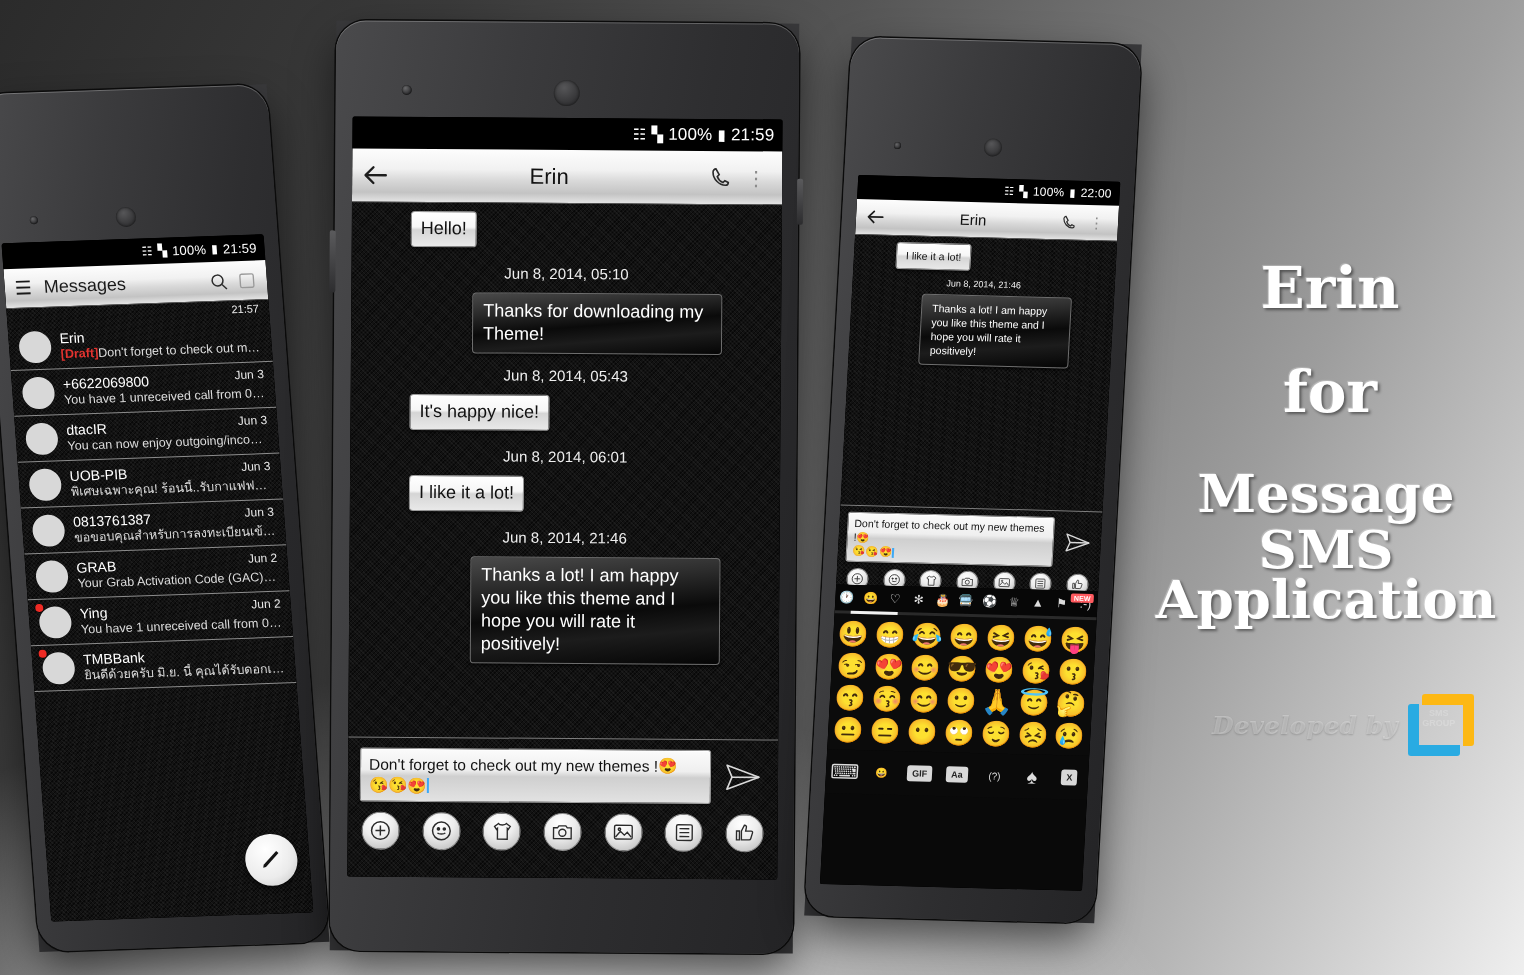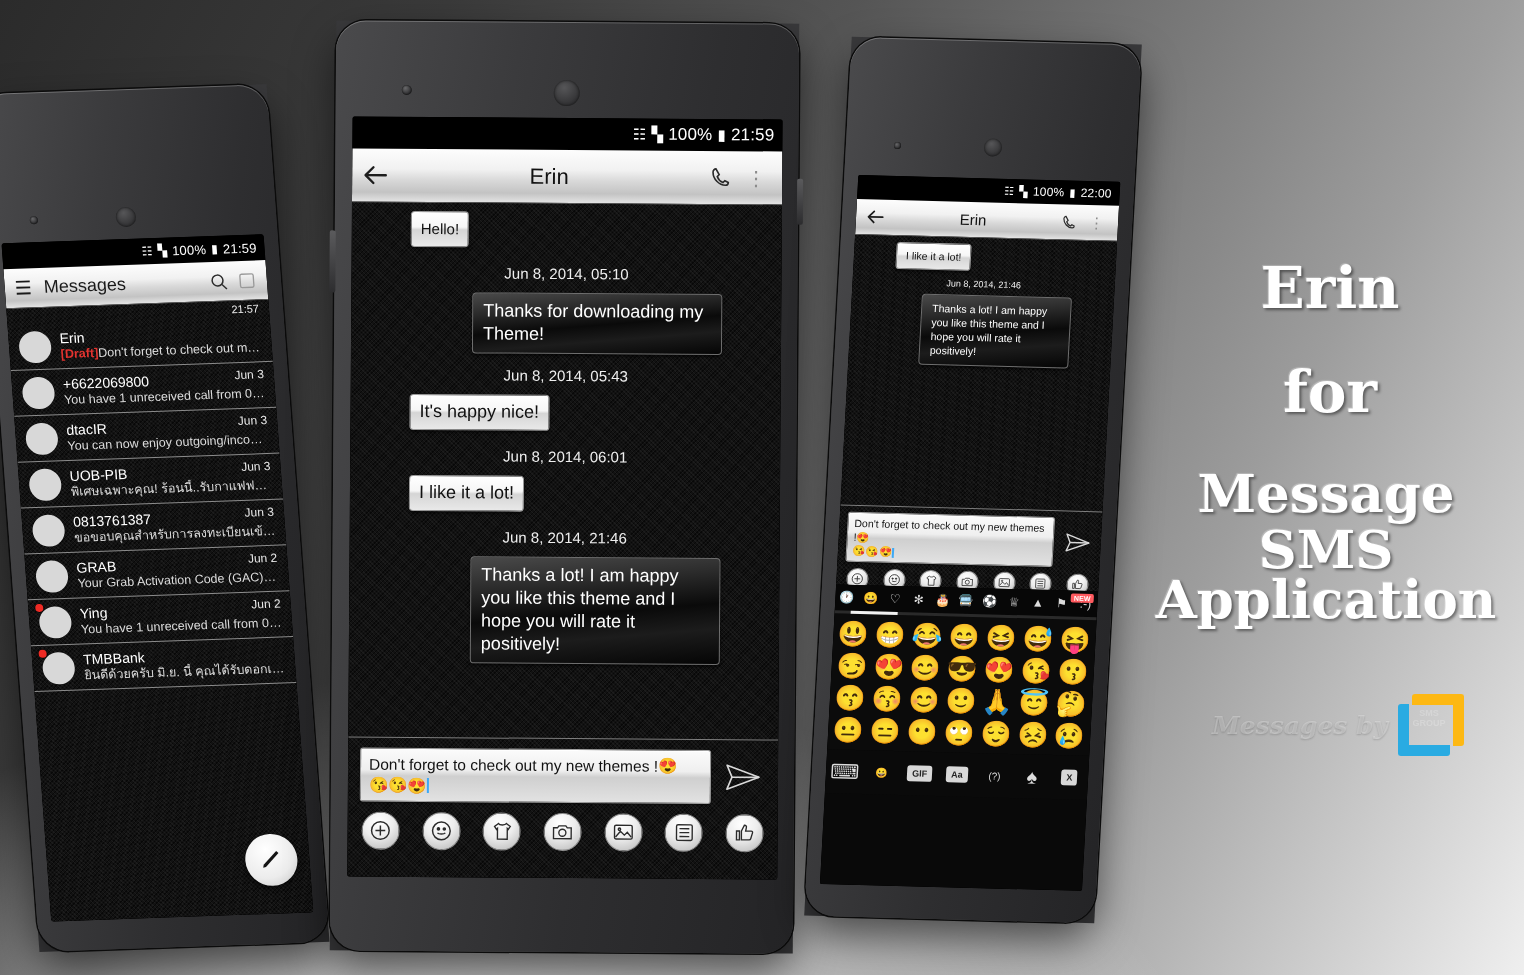--- a/index.html
+++ b/index.html
@@ -287,21 +287,21 @@
       <svg width="23" height="23" viewBox="0 0 24 24" fill="none" stroke="#2a2a2a" stroke-width="1.7" stroke-linecap="round">
         <path d="M7 3c-1.6 0-3 1.5-3 3.4 0 7 6.4 13.6 13 13.6 1.8 0 3-1.4 3-3l-3.6-1.8-2 2c-2.6-1-5-3.4-6-6.2l2-2L7 3z"></path>
       </svg>
       <span style="color:#8b8b8b; font-size:20px; letter-spacing:0; line-height:.6; padding:0 6px;">⋮</span>
     </div>
 
     <div class="carbon chat" style="left:0; right:0; top:86px; bottom:140px; padding:8px 12px;">
       <div id="center-msgs">
           <div class="msgrow in" style="margin-bottom: 13px;">
             <span class="bub-av" style="width:40px;height:40px;"><span class="photo"><i class="hair"></i><i class="face"></i><i class="body"></i></span></span>
-            <span class="bub-in" style="font-size:15px; line-height:23px; max-width:250px">Hello!</span>
+            <span class="bub-in" style="font-size:18px; line-height:23px; max-width:250px">Hello!</span>
           </div>
           <div class="tstamp" style="font-size: 15px; margin: 13px 0px 11px;">Jun 8, 2014, 05:10</div>
           <div class="msgrow out" style="margin-bottom: 13px;">
             <span class="bub-out" style="font-size:18px; line-height:23px; max-width:250px">Thanks for downloading my Theme!</span>
             <span class="bub-av" style="width:40px;height:40px;"><span class="person"></span></span>
           </div>
           <div class="tstamp" style="font-size: 15px; margin: 13px 0px 11px;">Jun 8, 2014, 05:43</div>
           <div class="msgrow in" style="margin-bottom: 13px;">
             <span class="bub-av" style="width:40px;height:40px;"><span class="photo"><i class="hair"></i><i class="face"></i><i class="body"></i></span></span>
             <span class="bub-in" style="font-size:18px; line-height:23px; max-width:250px">It's happy nice!</span>
@@ -554,21 +554,21 @@
     </div>
   </div>
 </div>
 
 <div class="promo" style="left:1140px; top:258px; width:380px; font-size:58px;">Erin</div>
 <div class="promo" style="left:1140px; top:362px; width:380px; font-size:58px;">for</div>
 <div class="promo" style="left:1126px; top:466px; width:400px; font-size:53px;">Message SMS</div>
 <div class="promo" style="left:1126px; top:572px; width:400px; font-size:53px;">Application</div>
 
 <div class="devby" style="left:1212px; top:694px;">
-  <span class="txt" style="font-size:25px;">Messages by</span>
+  <span class="txt" style="font-size:25px;">Developed by</span>
   <span class="logo">
     <span class="br-y"></span>
     <span class="br-c"></span>
     <span class="mid">
       <span>SMS</span><br>
       <span>GROUP</span>
     </span>
   </span>
 </div>
 

